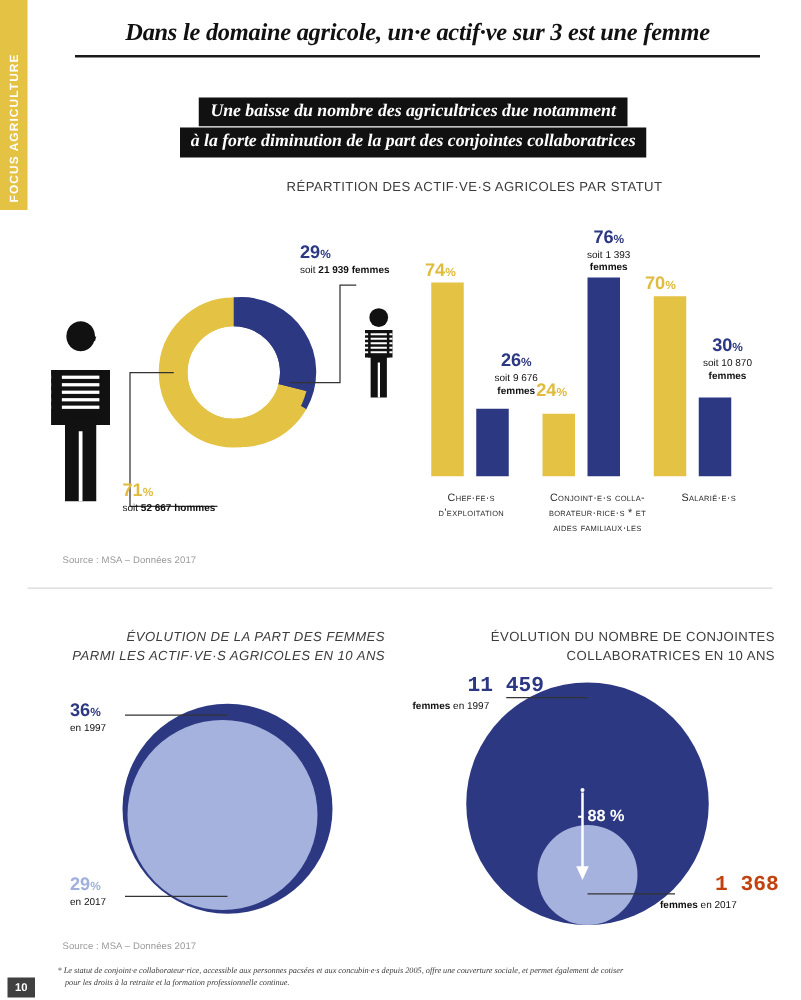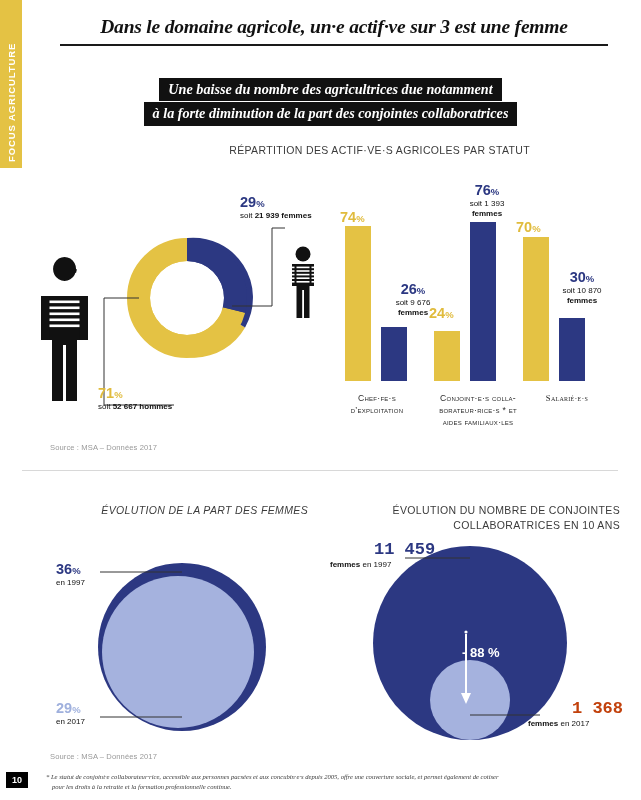--- a/index.html
+++ b/index.html
@@ -41,24 +41,24 @@
     display: flex;
     align-items: center;
     justify-content: flex-start;
     padding-left: 6px;
     box-sizing: border-box;
     white-space: nowrap;
   }
   .page-badge {
     position: absolute;
     left: 6px;
-    bottom: 12px;
+    bottom: 2px;
     width: 22px;
     height: 16px;
-    background: #000000;
+    background: #404040;
     color: #ffffff;
     font-size: 9px;
     font-weight: bold;
     display: flex;
     align-items: center;
     justify-content: center;
   }
 
   
   .headline {
@@ -222,21 +222,21 @@
     font-size: 8.6px;
     letter-spacing: 0.25px;
     color: #2a2a2a;
     line-height: 1.42;
     font-variant: small-caps;
     text-transform: lowercase;
   }
   .cat::first-letter { text-transform: uppercase; }
   #cat-1 { left: 334px; top: 392px; width: 86px; text-align: center; }
   #cat-2 { left: 418px; top: 392px; width: 120px; }
-  #cat-3 { left: 524px; top: 392px; width: 86px; font-family: Liberation Serif, serif; }
+  #cat-3 { left: 524px; top: 392px; width: 86px; }
 </style>
 </head>
 <body>
 
 <div class="side-tab">
   <div class="side-tab-label">FOCUS AGRICULTURE</div>
 </div>
 <div class="page-badge">10</div>
 
 <div class="headline">Dans le domaine agricole, un·e actif·ve sur 3 est une femme</div>
@@ -405,20 +405,21 @@
 </div>
 <div class="cat" id="cat-3">
   <div>Salarié·e·s</div>
 </div>
 
 <div class="source" id="source-1">Source : MSA – Données 2017</div>
 <div class="divider"></div>
 
 <div class="sec-title" id="title-part">
   <div>ÉVOLUTION DE LA PART DES FEMMES</div>
+  <div>PARMI LES ACTIF·VE·S AGRICOLES EN 10 ANS</div>
 </div>
 <div class="sec-title" id="title-conj">
   <div>ÉVOLUTION DU NOMBRE DE CONJOINTES</div>
   <div>COLLABORATRICES EN 10 ANS</div>
 </div>
 
 <div class="lbl" id="lbl-36">
   <div class="pct pct-blue">
     <span>36</span><span class="unit">%</span>
   </div>

